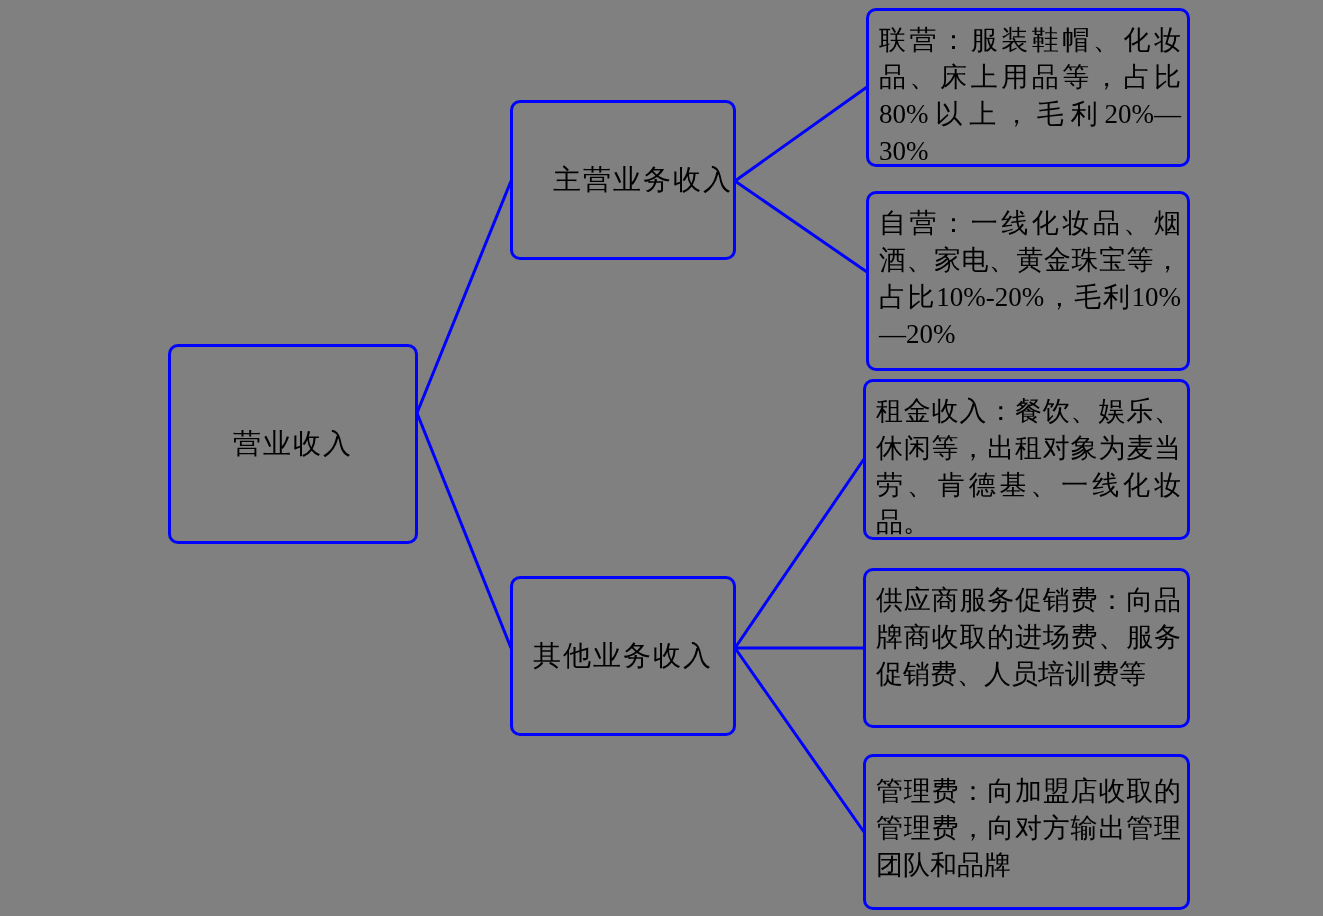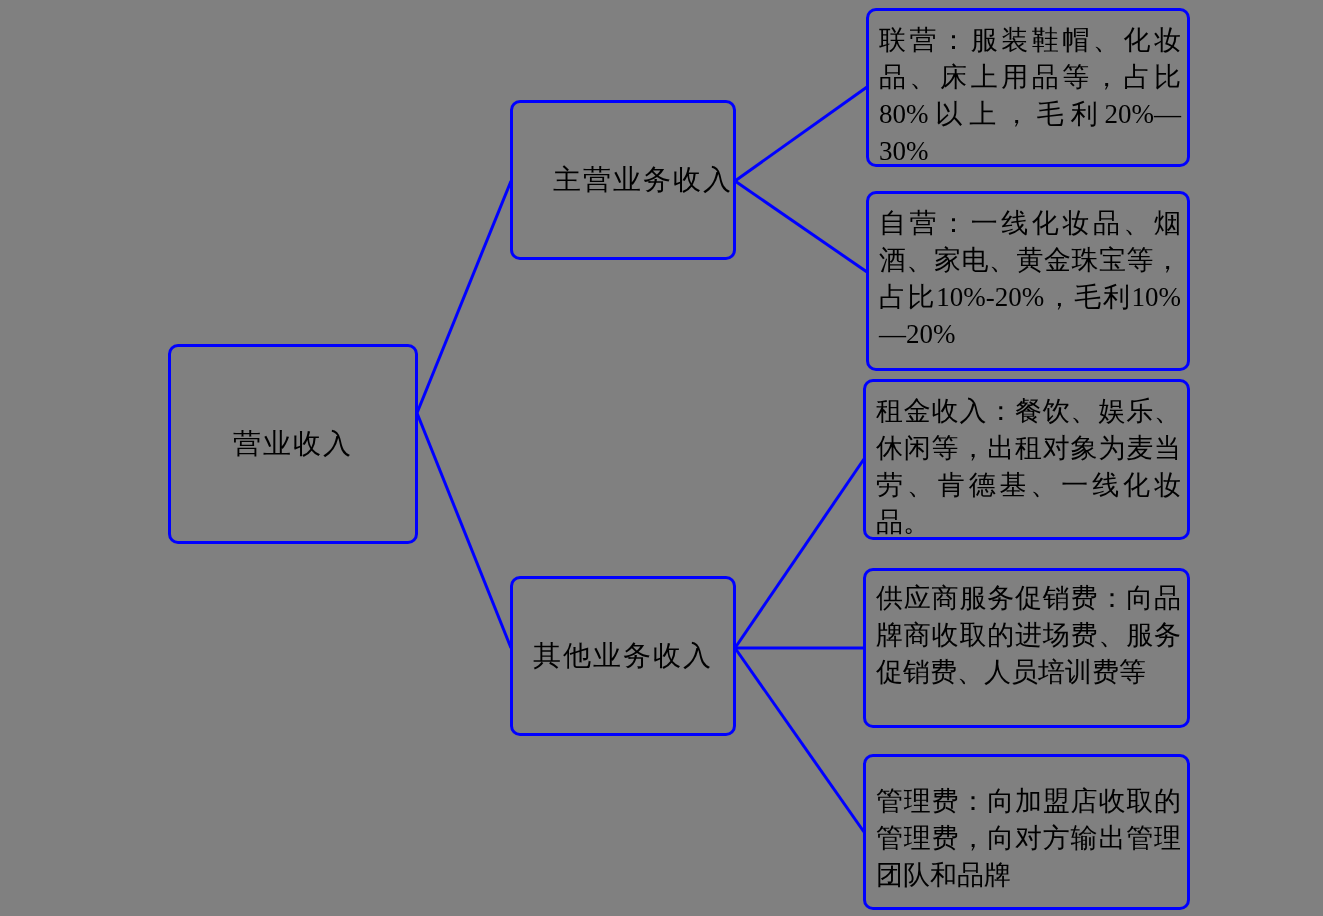--- a/index.html
+++ b/index.html
@@ -44,22 +44,22 @@
     padding: 11px 6px 4px 10px;
     text-align: justify;
     text-justify: inter-character;
   }
   #node-root   { left: 168px; top: 333px; width: 250px; height: 200px; margin-top: 11px; }
   #node-main   { left: 510px; top: 100px; width: 226px; height: 160px; justify-content: flex-end; }
   #node-other  { left: 510px; top: 568px; width: 226px; height: 160px; margin-top: 8px; }
   #leaf-joint-operation { left: 866px; top: 8px;   width: 324px; height: 159px; }
   #leaf-self-operation  { left: 866px; top: 191px; width: 324px; height: 180px; }
   #leaf-rent            { left: 863px; top: 379px; width: 327px; height: 161px; }
-  #leaf-supplier-fee    { left: 863px; top: 568px; width: 327px; height: 160px; font-family: Liberation Mono, monospace; }
-  #leaf-management-fee  { left: 863px; top: 754px; width: 327px; height: 156px; padding-top: 26px; }
+  #leaf-supplier-fee    { left: 863px; top: 568px; width: 327px; height: 160px; }
+  #leaf-management-fee  { left: 863px; top: 754px; width: 327px; height: 156px; padding-top: 16px; }
 </style>
 </head>
 <body>
 
 <div class="canvas">
 
   <svg class="connector-layer" viewBox="0 0 1323 916" xmlns="http://www.w3.org/2000/svg">
     <line x1="417" y1="413" x2="511" y2="181" stroke="#0000ff" stroke-width="3"></line>
     <line x1="417" y1="413" x2="511" y2="648" stroke="#0000ff" stroke-width="3"></line>
     <line x1="735" y1="181" x2="867" y2="87" stroke="#0000ff" stroke-width="3"></line>

